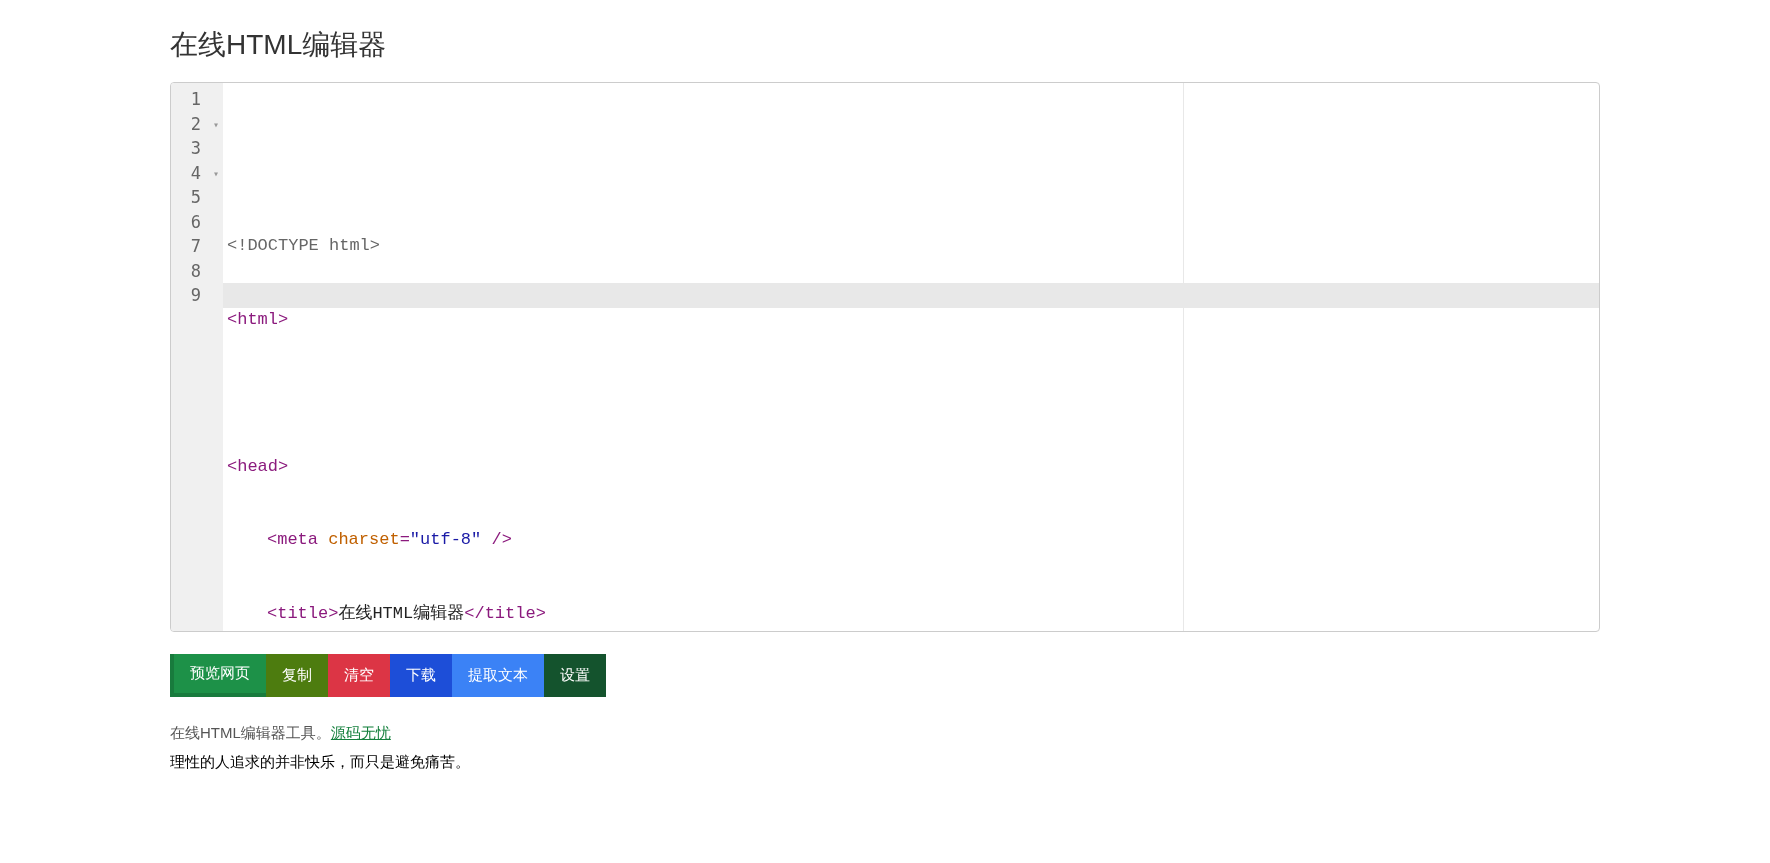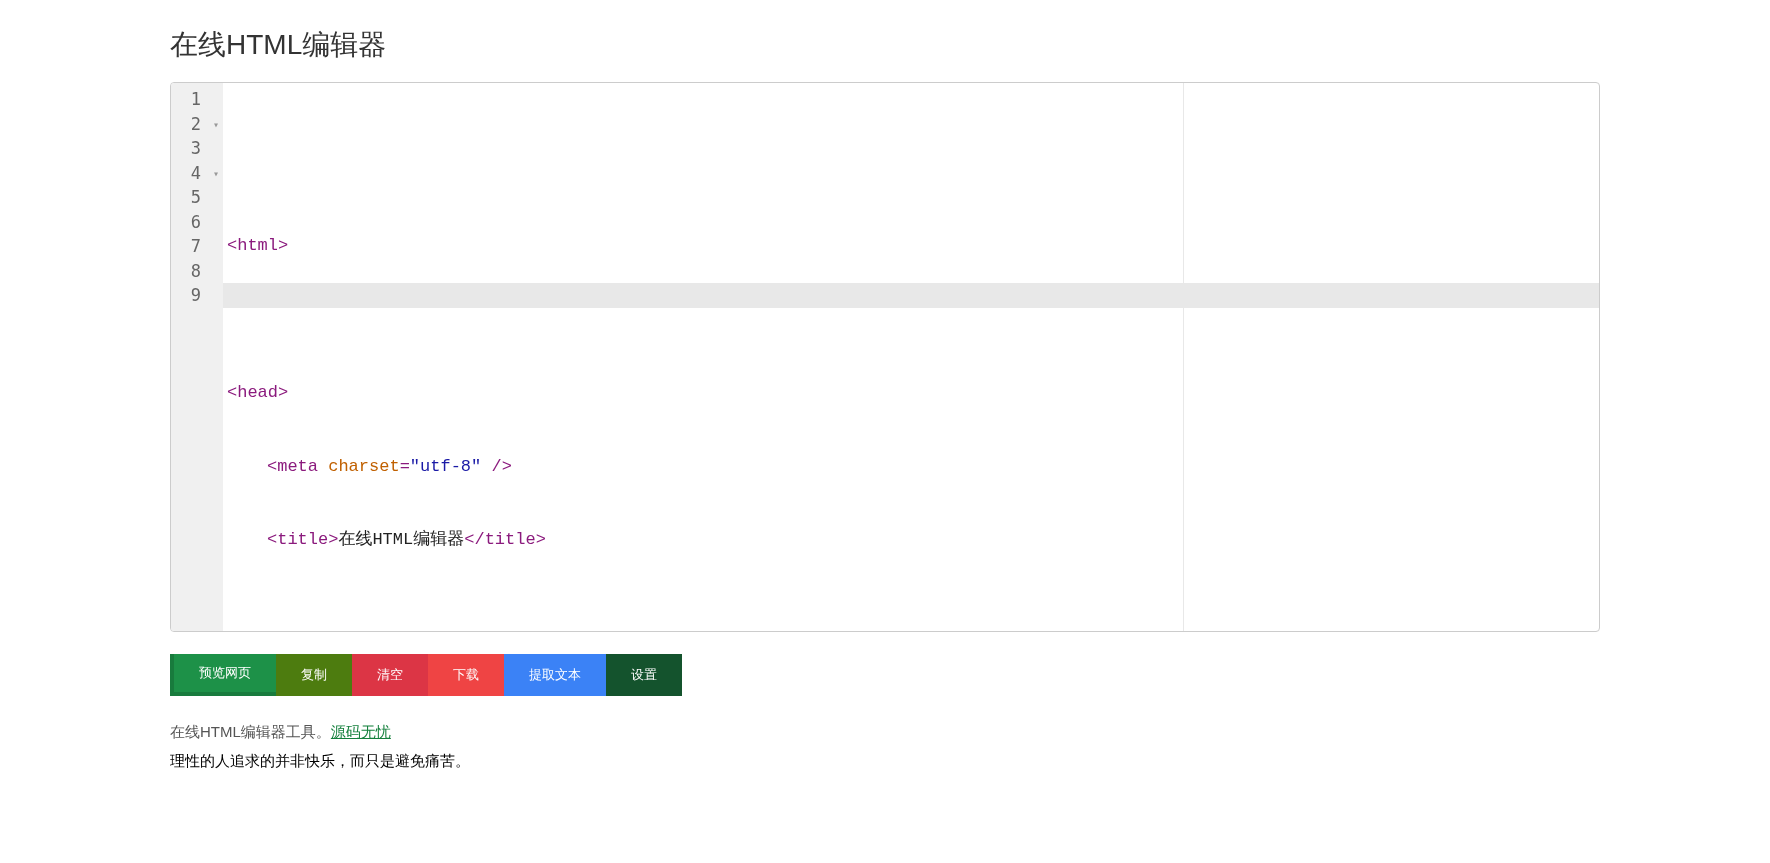--- a/index.html
+++ b/index.html
@@ -18,25 +18,25 @@
     .code-content { position: relative; z-index: 1; }
     .tk-doctype { color: #666; }
     .tk-tag { color: #8b1a7d; }
     .tk-attr { color: #c06000; }
     .tk-str { color: #1a1aa6; }
     .tk-text { color: #222; }
     .ind { display: inline-block; width: 40px; }
     .print-margin { position: absolute; top: 0; bottom: 0; width: 1px; background: #e8e8e8; left: 960px; z-index: 0; }
 
     .toolbar { margin-top: 22px; display: flex; gap: 0; }
-    .btn { padding: 10px 25px; font-size: 13px; color: #fff; border: none; cursor: pointer; }
+    .btn { padding: 10px 16px; font-size: 15px; color: #fff; border: none; cursor: pointer; }
     .btn-preview { background: #1d9148; position: relative; border-left: 4px solid rgba(0,0,0,.15); border-bottom: 4px solid rgba(0,0,0,.15); margin-right: 0; }
     .btn-copy { background: #4d7c0f; }
     .btn-clear { background: #dc3545; }
-    .btn-download { background: #ef4444; }
+    .btn-download { background: #1d4ed8; }
     .btn-extract { background: #3b82f6; }
     .btn-settings { background: #14532d; }
 
     .footer-line { margin-top: 22px; font-size: 15px; color: #555; line-height: 1.9; }
     .footer-line a { color: #15803d; text-decoration: underline; }
     .quote-line { color: #000000; font-size: 15px; line-height: 1.9; }
   </style>
 </head>
 <body>
 
@@ -63,20 +63,21 @@
       <div></div>
       <div></div>
       <div></div>
       <div></div>
       <div></div>
     </div>
     <div class="code-area">
       <div class="print-margin"></div>
       <div class="active-line" style="top:200px"></div>
       <div class="code-content">
+        <div class="code-line"><span class="tk-doctype">&lt;!DOCTYPE html&gt;</span></div>
         <div class="code-line"><span class="tk-tag">&lt;html&gt;</span></div>
         <div class="code-line"></div>
         <div class="code-line"><span class="tk-tag">&lt;head&gt;</span></div>
         <div class="code-line"><span class="ind"></span><span class="tk-tag">&lt;meta </span><span class="tk-attr">charset</span><span class="tk-tag">=</span><span class="tk-str">"utf-8"</span><span class="tk-tag"> /&gt;</span></div>
         <div class="code-line"><span class="ind"></span><span class="tk-tag">&lt;title&gt;</span><span class="tk-text">在线HTML编辑器</span><span class="tk-tag">&lt;/title&gt;</span></div>
         
         
         
       </div>
     </div>

